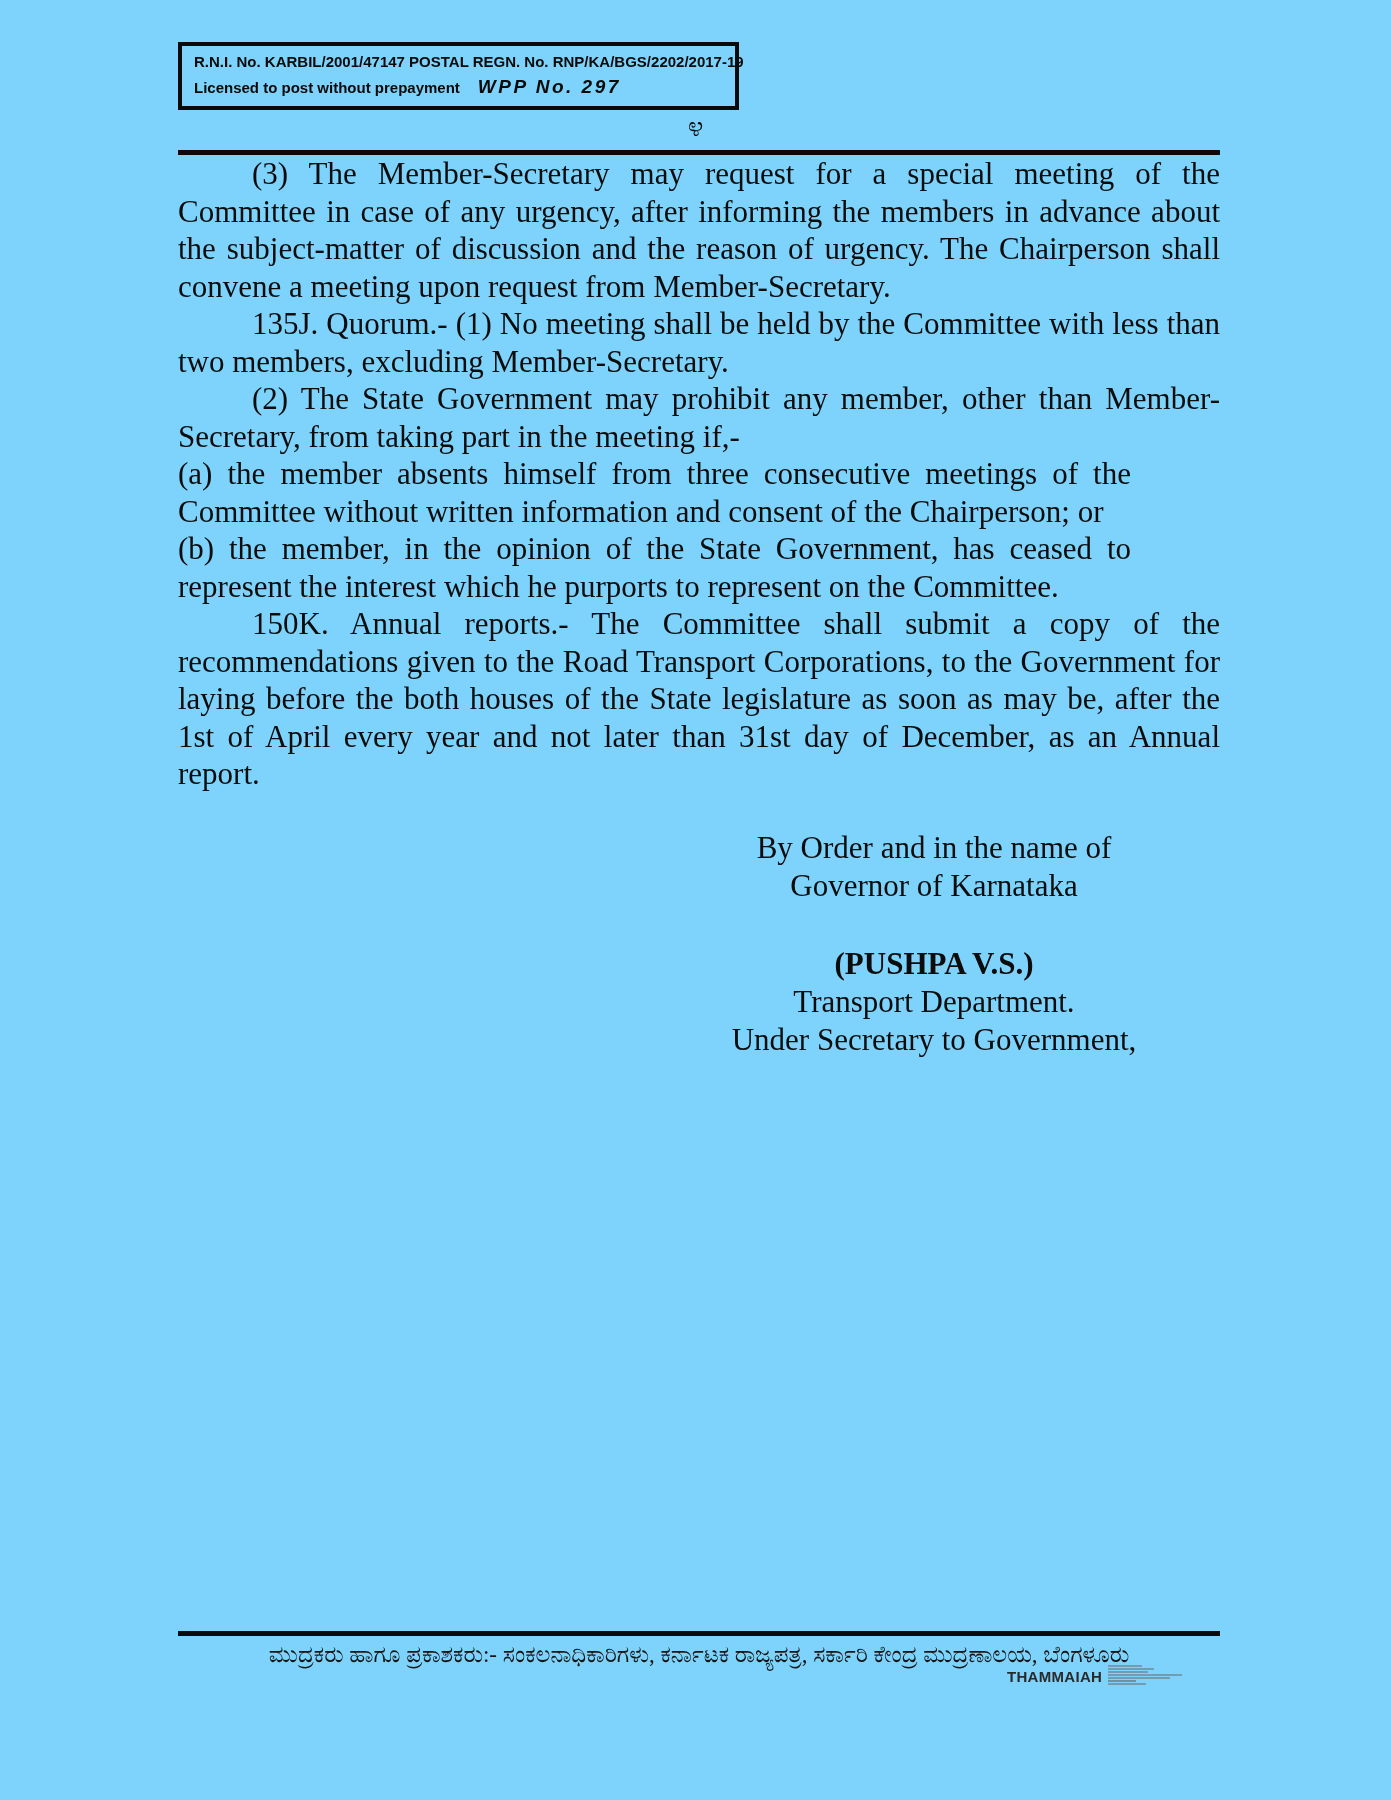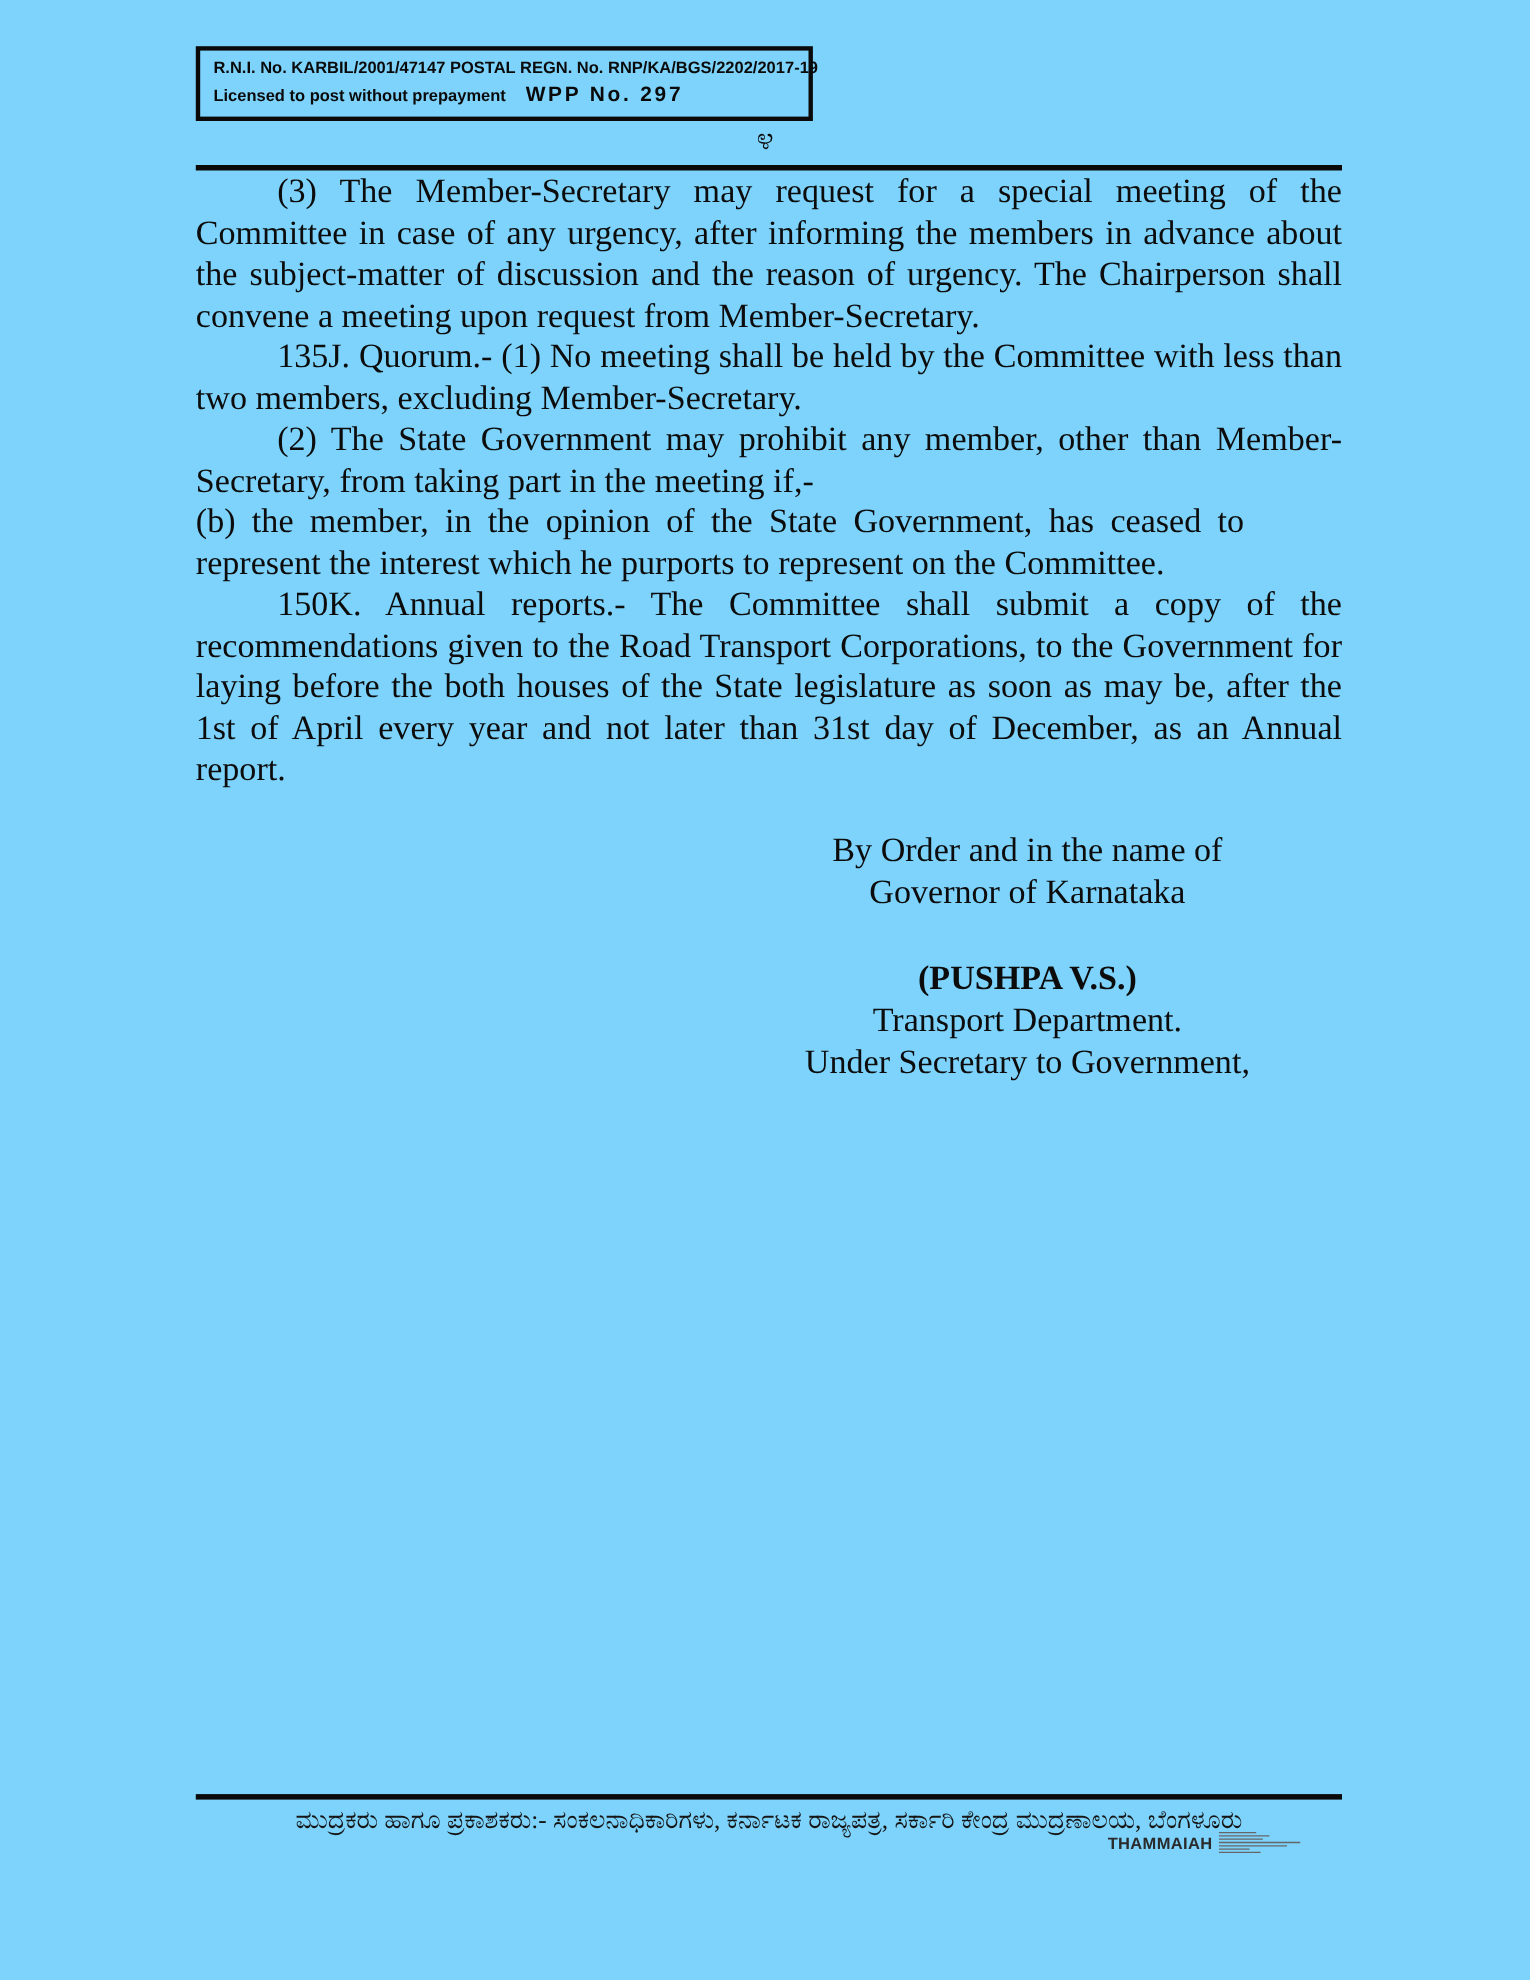--- a/index.html
+++ b/index.html
@@ -21,21 +21,21 @@
     box-sizing: border-box;
     border: 4px solid #0a0a0a;
     padding: 7px 8px 0 12px;
     font-family: "Liberation Sans", sans-serif;
     font-weight: bold;
     color: #0a0a0a;
   }
   .hb-line1 { font-size: 15px; line-height: 18px; white-space: nowrap; }
   .hb-line2 { margin-top: 5px; display: flex; align-items: baseline; white-space: nowrap; }
   .hb-license { font-size: 15px; }
-  .hb-wpp { font-size: 19px; letter-spacing: 2.5px; margin-left: 18px; }
+  .hb-wpp { font-size: 19px; letter-spacing: 2.5px; margin-left: 18px; font-style: italic; }
 
   
   .page-number {
     position: absolute;
     left: 0; top: 112px;
     width: 100%;
     text-align: center;
     font-size: 28px;
     line-height: 30px;
     color: #0a0a0a;
@@ -122,20 +122,21 @@
   <div class="doc-body">
 
     <p class="p-indent mb-17">(3) The Member-Secretary may request for a special meeting of the Committee in case of any urgency, after informing the members in advance about the subject-matter of discussion and the reason of urgency. The Chairperson shall convene a meeting upon request from Member-Secretary.</p>
 
     <p class="p-indent mb-26">
       <span class="bold">135J. Quorum.-</span><span> (1) No meeting shall be held by the Committee with less than two members, excluding Member-Secretary.</span>
     </p>
 
     <p class="p-indent mb-17">(2) The State Government may prohibit any member, other than Member-Secretary, from taking part in the meeting if,-</p>
 
+    <p class="item item-a">(a) the member absents himself from three consecutive meetings of the Committee without written information and consent of the Chairperson; or</p>
 
     <p class="item item-b">(b) the member, in the opinion of the State Government, has ceased to represent the interest which he purports to represent on the Committee.</p>
 
     <p class="p-indent">
       <span class="bold">150K. Annual reports.-</span><span> The Committee shall submit a copy of the recommendations given to the Road Transport Corporations, to the Government for laying before the both houses of the State legislature as soon as may be, after the 1st of April every year and not later than 31st day of December, as an Annual report.</span>
     </p>
 
     <div class="sig-block">
       <div>By Order and in the name of</div>
       <div>Governor of Karnataka</div>

